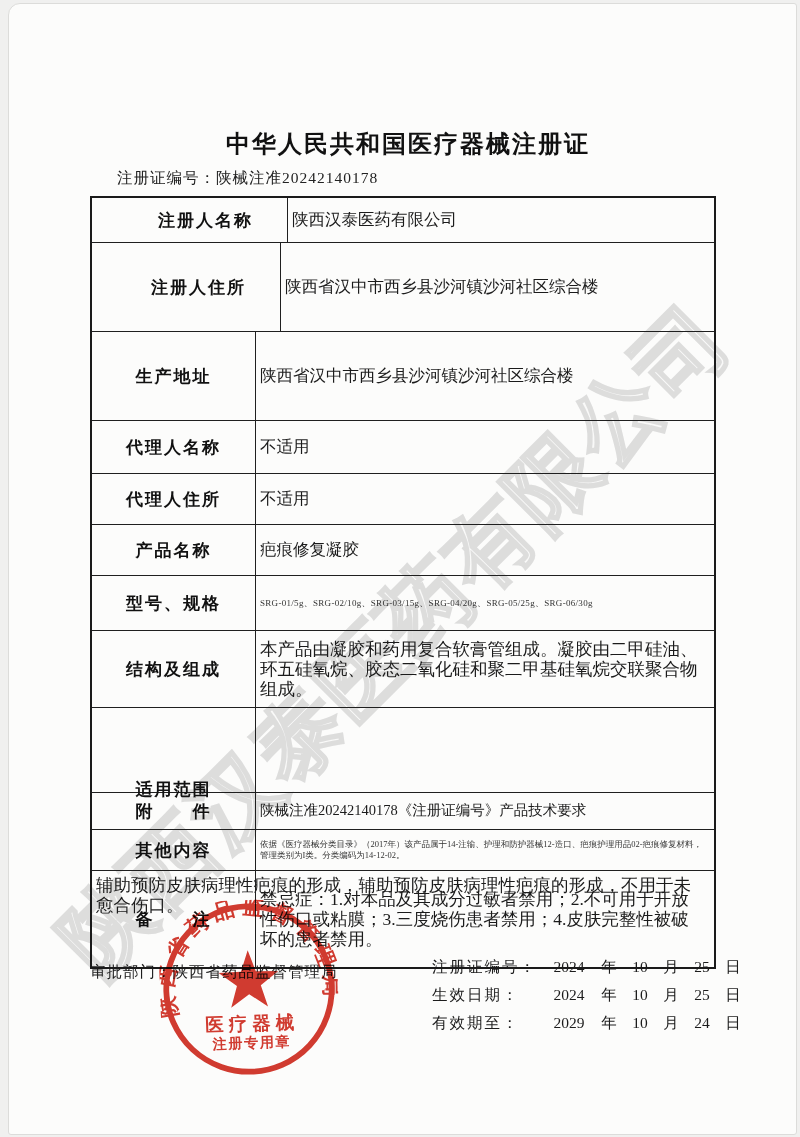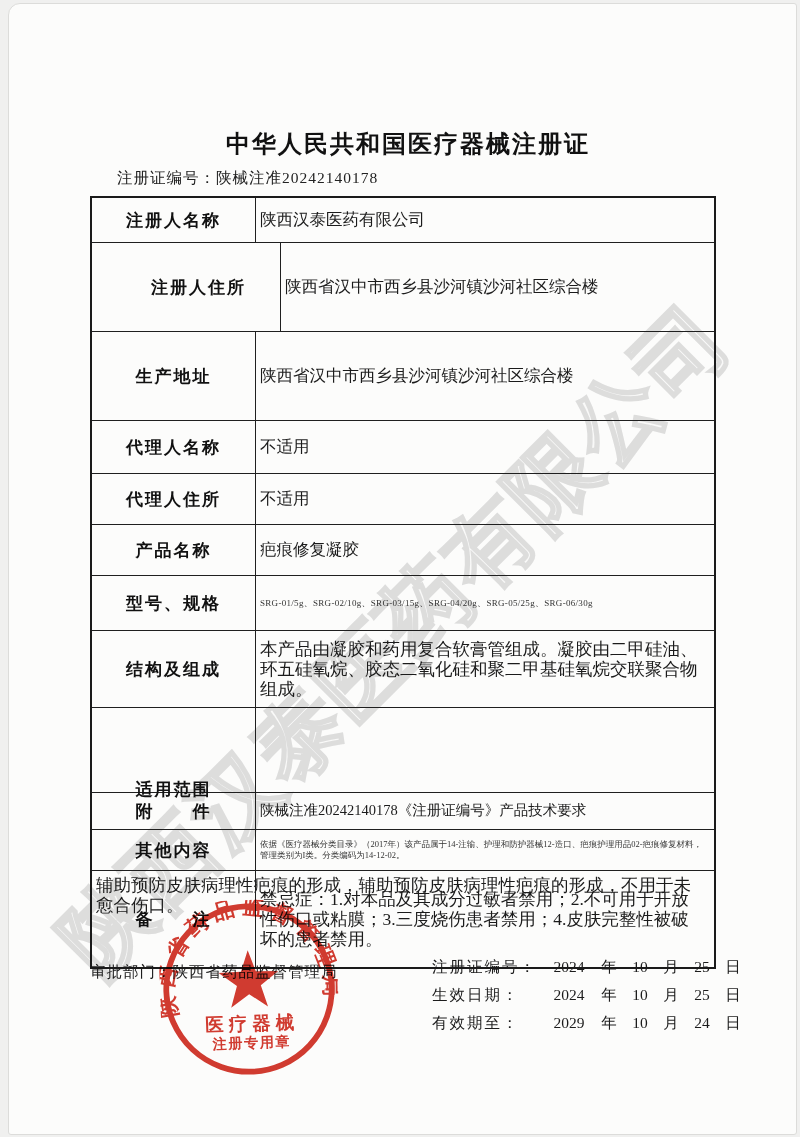--- a/index.html
+++ b/index.html
@@ -52,21 +52,21 @@
     display:flex;align-items:center;justify-content:center;
     font-family:"Liberation Sans", sans-serif;
     font-weight:bold;font-size:17px;letter-spacing:2px;color:#111;
     text-align:center;
   }
   .tvalue{
     flex:1;display:flex;align-items:center;
     padding:4px 8px 4px 4px;
     font-size:16.5px;line-height:1.18;color:#1b1b1b;
   }
-  .row-1{height:44px;}
+  .row-1{height:44px;padding-left:32px;}
   .row-2{height:88px;padding-left:25px;}
   .row-3{height:88px;}
   .row-4{height:52px;}
   .row-5{height:50px;}
   .row-6{height:50px;}
   .row-7{height:54px;}
   .row-8{height:76px;}
   .row-9{height:84px;flex-direction:column;}
   .row-10{height:36px;}
   .row-11{height:40px;}

